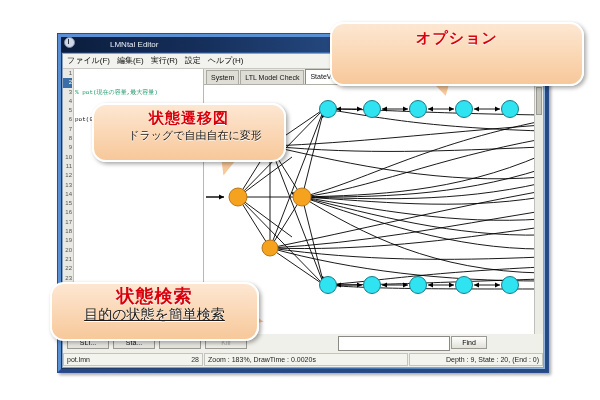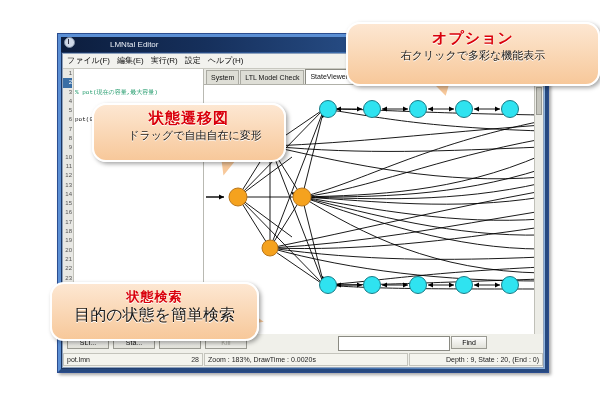--- a/index.html
+++ b/index.html
@@ -120,41 +120,41 @@
     border-radius:14px;
     box-shadow:2px 2px 4px rgba(0,0,0,.35);
     text-align:center;
   }
   .callout .ttl{
     color:#d9000b;font-weight:bold;letter-spacing:1px;
     text-shadow:0 1px 0 #fff;
   }
   .callout .sub{color:#1a1a1a;text-shadow:0 1px 0 #fff;}
   .tail{position:absolute;width:0;height:0;z-index:59;}
-  #callout-option{left:330px;top:22px;width:250px;height:56px;padding-top:4px;margin-left:16px;}
+  #callout-option{left:330px;top:22px;width:250px;height:56px;padding-top:4px;}
   #callout-option .ttl{font-size:15px;line-height:20px;}
   #callout-option .sub{font-size:11px;line-height:15px;}
   #tail-option{
     left:430px;top:74px;
     border-left:13px solid transparent;border-right:13px solid transparent;
     border-top:22px solid #f7c89a;
     transform:rotate(-14deg);
   }
   #callout-state{left:92px;top:103px;width:190px;height:52px;padding-top:3px;}
   #callout-state .ttl{font-size:15px;line-height:20px;}
   #callout-state .sub{font-size:11px;line-height:15px;margin-left:12px;}
   #tail-state{
     left:216px;top:150px;
     border-left:11px solid transparent;border-right:11px solid transparent;
     border-top:26px solid #f7c89a;
     transform:rotate(16deg);
   }
   #callout-search{left:50px;top:282px;width:205px;height:52px;padding-top:3px;}
-  #callout-search .ttl{font-size:13px;line-height:20px;}
-  #callout-search .sub{font-size:16px;line-height:15px;}
+  #callout-search .ttl{font-size:18px;line-height:20px;font-family:Liberation Mono, monospace;}
+  #callout-search .sub{font-size:14px;line-height:15px;text-decoration:underline;}
   #tail-search{
     left:238px;top:308px;
     border-top:11px solid transparent;border-bottom:11px solid transparent;
     border-left:26px solid #f7c89a;
     transform:rotate(12deg);
   }
 </style>
 </head>
 <body>
 
@@ -364,21 +364,20 @@
         <div class="scell" id="st-zoom">Zoom : 183%, DrawTime : 0.0020s</div>
         <div class="scell" id="st-depth">Depth : 9, State : 20, (End : 0)</div>
       </div>
     </div>
   </div>
 </div>
 
 <div class="tail" id="tail-option"></div>
 <div class="callout" id="callout-option">
   <div class="ttl">オプション</div>
-  <div class="sub">右クリックで多彩な機能表示</div>
 </div>
 
 <div class="tail" id="tail-state"></div>
 <div class="callout" id="callout-state">
   <div class="ttl">状態遷移図</div>
   <div class="sub">ドラッグで自由自在に変形</div>
 </div>
 
 <div class="tail" id="tail-search"></div>
 <div class="callout" id="callout-search">

